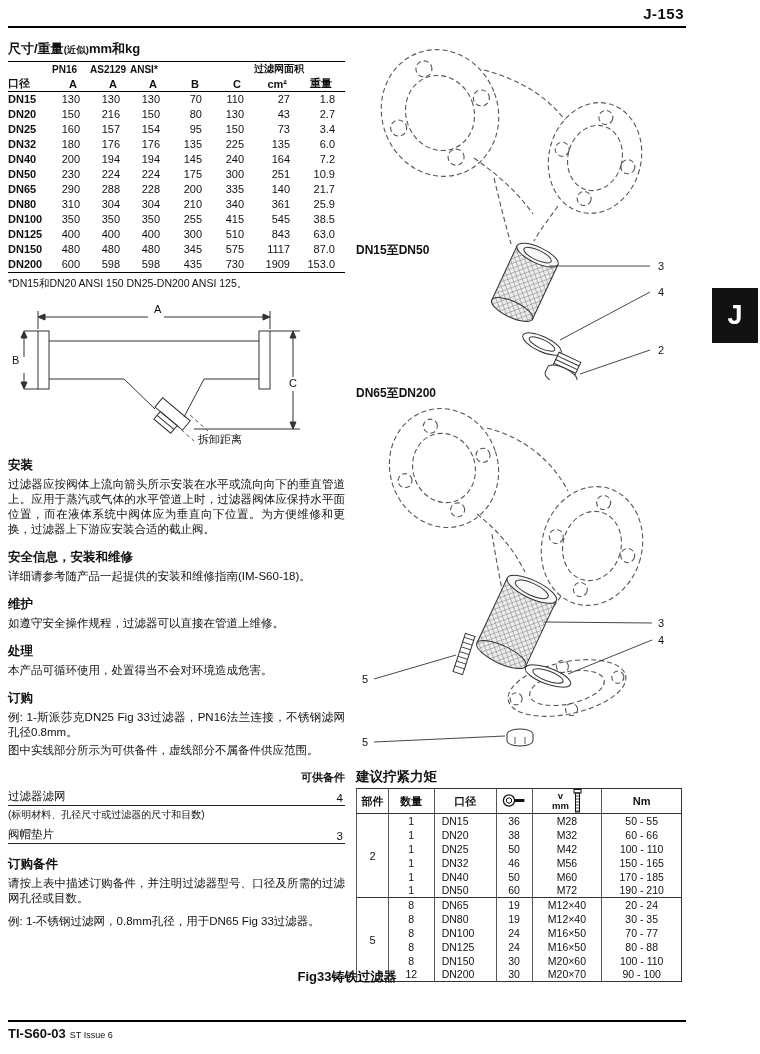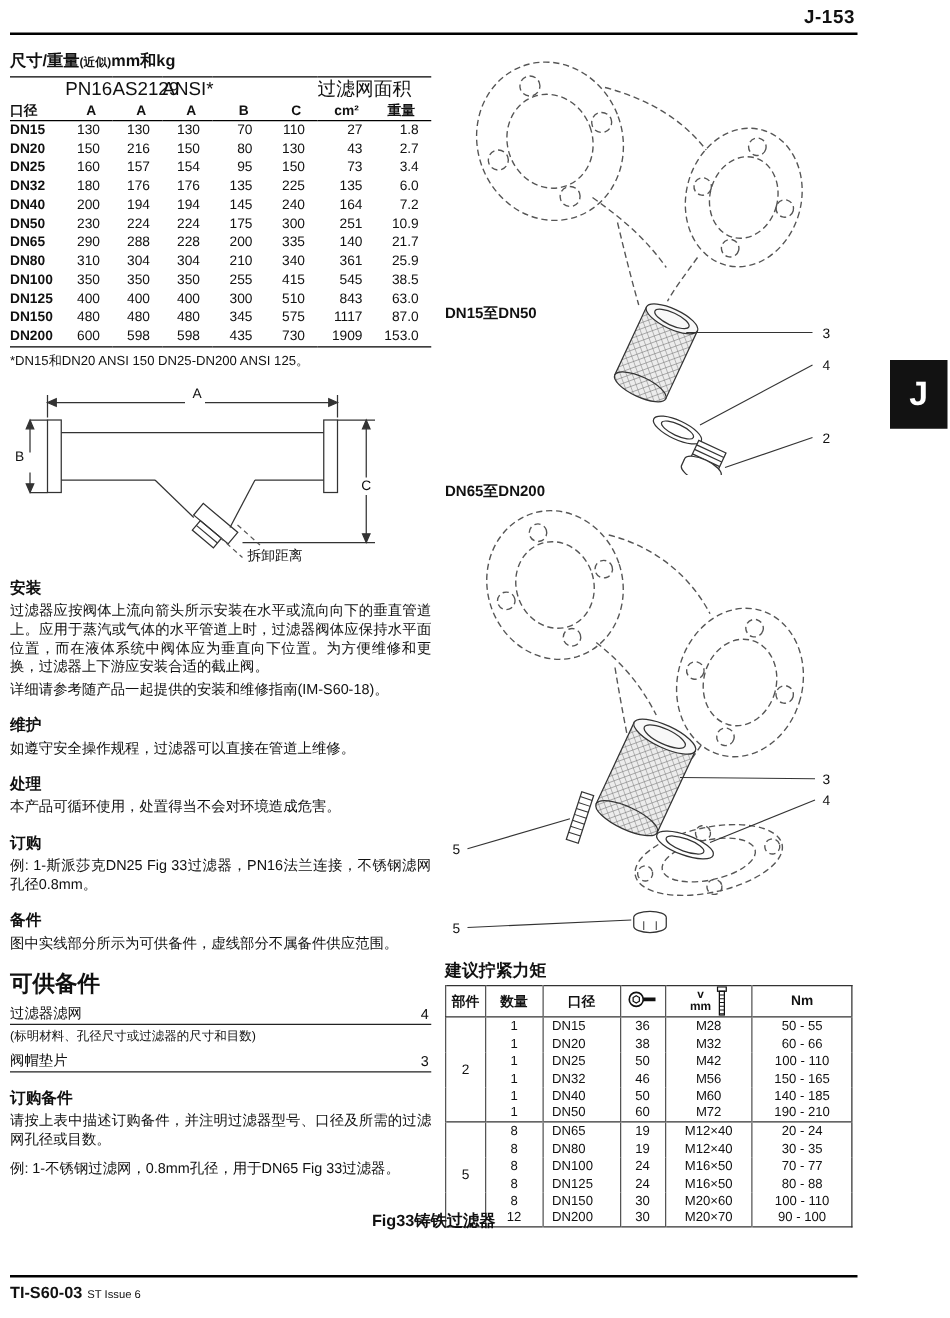--- a/index.html
+++ b/index.html
@@ -13,36 +13,36 @@
   #top-rule { left:8px; width:678px; top:26px; }
   #bottom-rule { left:8px; width:678px; top:1020px; }
 
   
   #left-col { position:absolute; left:8px; top:40px; width:337px; }
   #dims-title { font-size:13px; font-weight:bold; }
   #dims-title .small { font-size:9.5px; }
   table.dims { width:100%; border-collapse:collapse; margin-top:3px;
     border-top:1.5px solid #000; border-bottom:1.5px solid #000; table-layout:fixed; }
   .dims td { overflow:visible; }
-  .dims tr.grp td { font-size:15px; font-weight:normal; text-align:center; height:13px; white-space:nowrap; }
+  .dims tr.grp td { font-size:10px; font-weight:bold; height:13px; white-space:nowrap; }
   .dims tr.hdr td { font-size:11px; font-weight:bold; height:14px; border-bottom:1.2px solid #000;
     text-align:right; padding-right:13px; }
   .dims tr.hdr td:first-child { text-align:left; padding:0; }
   .dims tbody td { font-size:11px; height:15px; line-height:15px; }
   .dims tbody td.size { font-weight:bold; text-align:left; }
   .dims tbody td.num { text-align:right; padding-right:10px; }
   #dims-footnote { font-size:10.5px; margin-top:4px; }
   #dim-svg { display:block; margin-top:6px; }
   svg text { font-family:"Liberation Sans","DejaVu Sans",sans-serif; font-size:11px; fill:#111; }
 
   #sections .sec-h { font-size:12.5px; font-weight:bold; margin-top:12px; }
   #sections .sec-b { font-size:11.5px; line-height:15px; margin-top:3px; text-align:justify; }
 
   #spares { margin-top:12px; }
-  .spares-h { font-size:18px; font-weight:bold; }
+  .spares-h { font-size:11px; font-weight:bold;text-align:right; }
   .spare-row { display:flex; justify-content:space-between; align-items:flex-end;
     border-bottom:1px solid #222; font-size:11.5px; padding:4px 2px 1px 0; }
   .spare-note { font-size:10px; padding:2px 0 1px; }
 
   #ordering-spares { margin-top:12px; }
   #ordering-spares .sec-h { font-size:12.5px; font-weight:bold; }
   #ordering-spares .sec-b { font-size:11.5px; line-height:15px; margin-top:3px; text-align:justify; }
   #ordering-spares .example { margin-top:8px; }
 
   
@@ -284,28 +284,28 @@
       </g>
       <text x="146" y="16">A</text>
       <text x="4" y="67">B</text>
       <text x="281" y="90">C</text>
       <text x="190" y="146">拆卸距离</text>
     </svg>
 
     <div id="sections">
         <div class="sec-h">安装</div>
         <div class="sec-b">过滤器应按阀体上流向箭头所示安装在水平或流向向下的垂直管道上。应用于蒸汽或气体的水平管道上时，过滤器阀体应保持水平面位置，而在液体系统中阀体应为垂直向下位置。为方便维修和更换，过滤器上下游应安装合适的截止阀。</div>
+        <div class="sec-h">安全信息，安装和维修</div>
         <div class="sec-b">详细请参考随产品一起提供的安装和维修指南(IM-S60-18)。</div>
         <div class="sec-h">维护</div>
         <div class="sec-b">如遵守安全操作规程，过滤器可以直接在管道上维修。</div>
         <div class="sec-h">处理</div>
         <div class="sec-b">本产品可循环使用，处置得当不会对环境造成危害。</div>
         <div class="sec-h">订购</div>
         <div class="sec-b">例: 1-斯派莎克DN25 Fig 33过滤器，PN16法兰连接，不锈钢滤网孔径0.8mm。</div>
-        <div class="sec-h">备件</div>
         <div class="sec-b">图中实线部分所示为可供备件，虚线部分不属备件供应范围。</div>
       </div>
 
     <div id="spares">
       <div class="spares-h">可供备件</div>
       <div class="spare-row">
         <span>过滤器滤网</span>
         <span>4</span>
       </div>
       <div class="spare-note">(标明材料、孔径尺寸或过滤器的尺寸和目数)</div>
@@ -528,21 +528,21 @@
             <td class="size">DN32</td>
             <td class="num">46</td>
             <td class="num">M56</td>
             <td class="num">150 - 165</td>
           </tr>
           <tr>
             <td class="qty">1</td>
             <td class="size">DN40</td>
             <td class="num">50</td>
             <td class="num">M60</td>
-            <td class="num">140 - 185</td>
+            <td class="num">170 - 185</td>
           </tr>
           <tr>
             <td class="qty">1</td>
             <td class="size">DN50</td>
             <td class="num">60</td>
             <td class="num">M72</td>
             <td class="num">190 - 210</td>
           </tr>
           <tr class="group-start">
             <td rowspan="6" class="part">5</td>

